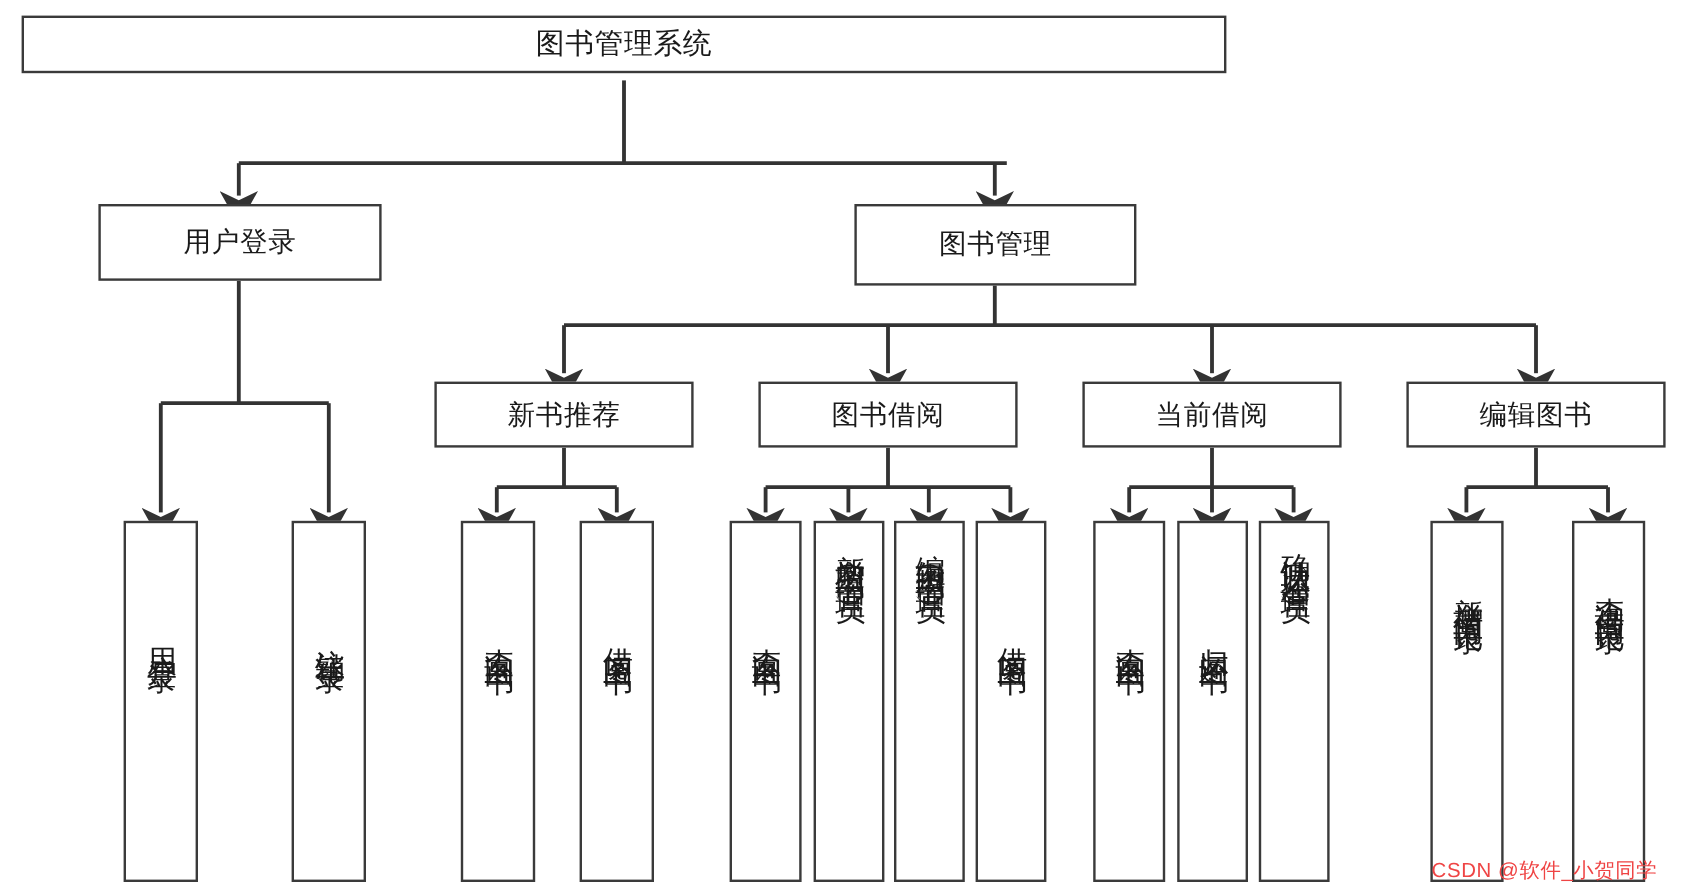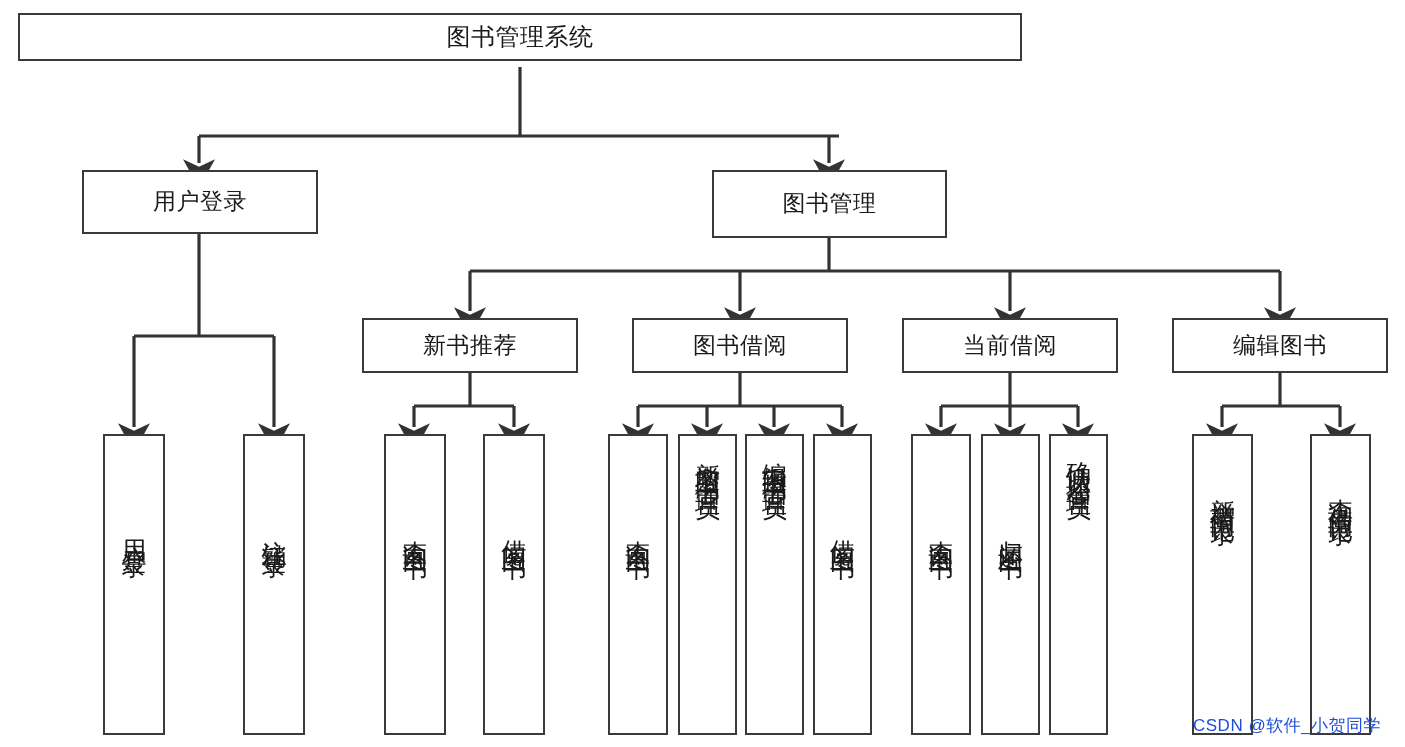--- a/index.html
+++ b/index.html
@@ -60,21 +60,21 @@
     writing-mode: vertical-rl;
     text-orientation: upright;
     font-size: 25px;
     line-height: 1.0;
     letter-spacing: 5px;
     white-space: nowrap;
   }
   .watermark {
     position: absolute;
     font-size: 17px;
-    color: #1d4ed8;
+    color: #ef4444;
     white-space: nowrap;
     letter-spacing: 0.5px;
   }
 </style>
 </head>
 <body>
 
 <div id="canvas">
 
   <svg id="edges" viewBox="0 0 1405 747" width="1405" height="747" aria-hidden="true">

